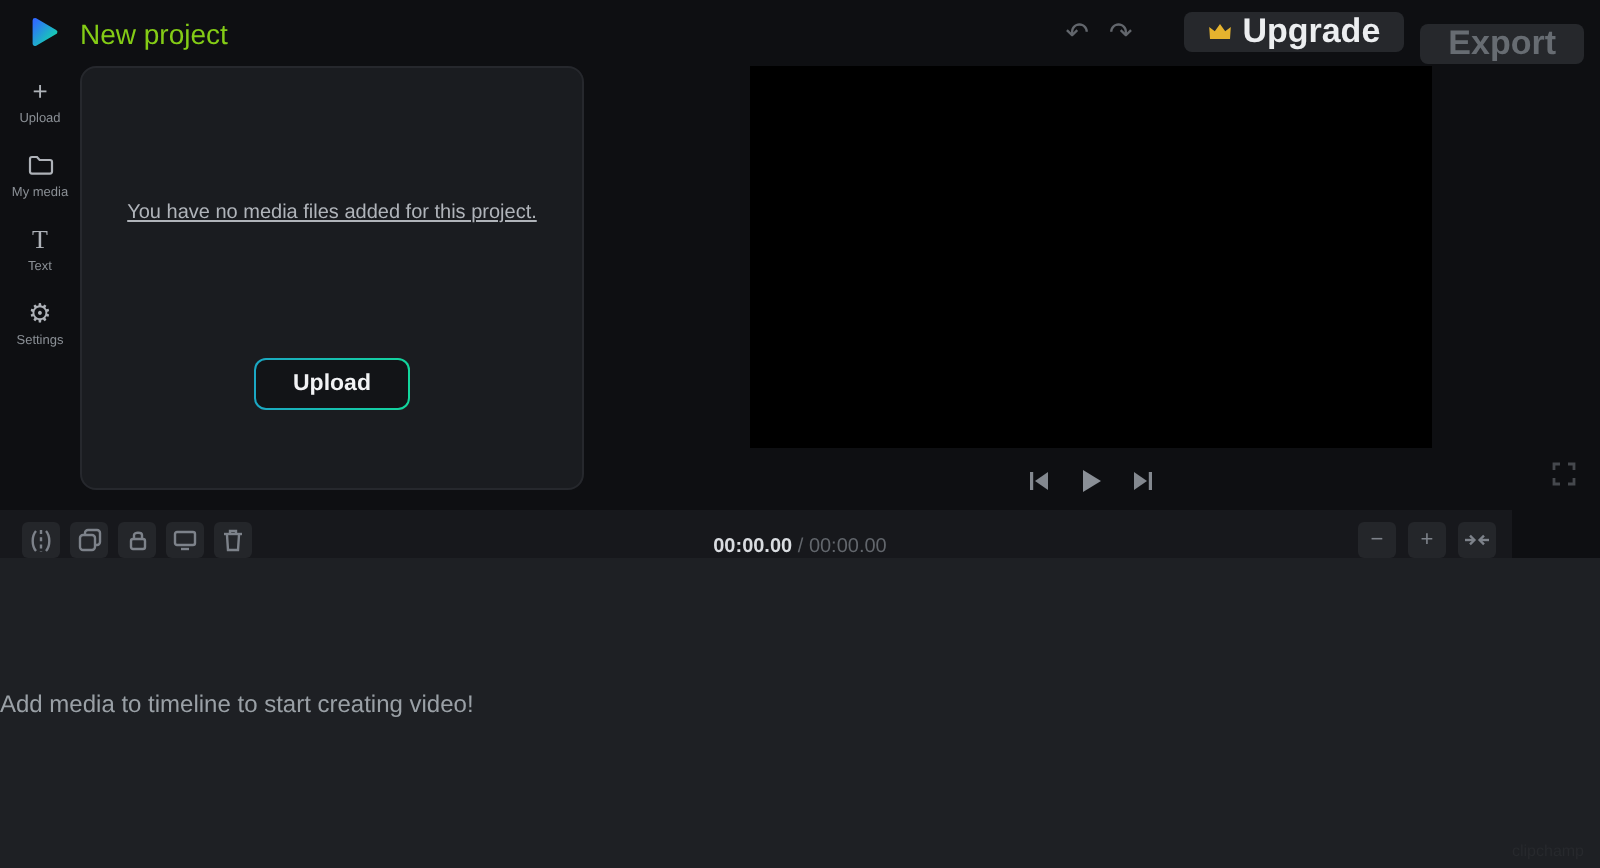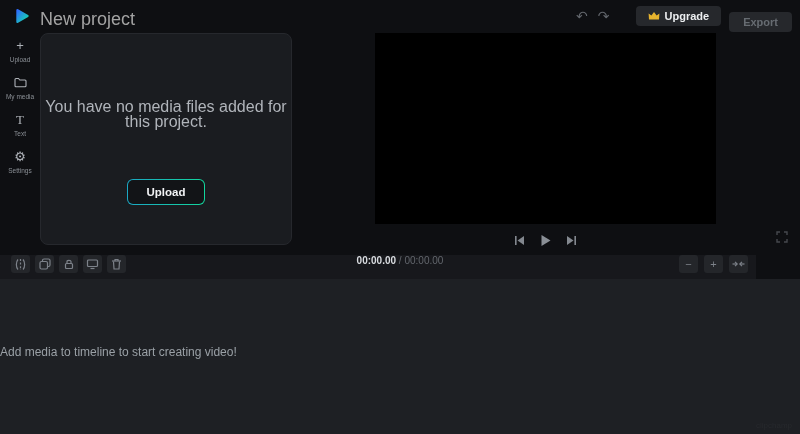--- a/index.html
+++ b/index.html
@@ -2,49 +2,49 @@
 <html><head>
 <meta charset="utf-8">
 <style>
   * { margin:0; padding:0; box-sizing:border-box; }
   html,body { width:800px; height:434px; background:#0e0f12; font-family:"Liberation Sans", sans-serif; overflow:hidden; }
   .app { position:relative; width:800px; height:434px; background:#0e0f12; }
 
   
   .header { position:absolute; top:0; left:0; width:800px; height:32px; background:#0e0f12; display:flex; align-items:center; }
   .logo { position:absolute; left:13px; top:7px; width:18px; height:18px; }
-  .title { position:absolute; left:40px; top:9px; font-size:18px; color:#a3a3a3; }
+  .title { position:absolute; left:40px; top:9px; font-size:14px; color:#84cc16; }
   .hdr-right { position:absolute; right:8px; top:0; height:32px; display:flex; align-items:center; gap:8px; }
   .undo-redo { display:flex; gap:10px; margin-right:18px; }
   .iconbtn { color:#62666c; font-size:14px; line-height:14px; cursor:pointer; background:none; border:none; }
-  .btn { height:20px; border:none; border-radius:4px; background:#26282c; color:#eceef0; font-size:11px; font-weight:bold; padding:0 12px; display:flex; align-items:center; gap:5px; cursor:pointer; }
+  .btn { height:20px; border:none; border-radius:4px; background:#26282c; color:#eceef0; font-size:17px; font-weight:bold; padding:0 12px; display:flex; align-items:center; gap:5px; cursor:pointer; }
   .btn.export { color:#676c72; padding:0 14px;margin-top:12px; }
   .crown { width:12px; height:10px; }
 
   
   .sidebar { position:absolute; left:0; top:32px; width:40px; height:223px; }
   .side-item { width:40px; height:37px; display:flex; flex-direction:column; align-items:center; justify-content:center; cursor:pointer; color:#9ba0a6; }
   .side-item .glyph { height:14px; display:flex; align-items:center; justify-content:center; font-size:13px; color:#aeb2b8; }
   .side-item .lbl { font-size:6.5px; color:#8b9096; margin-top:3px; }
   .glyph-serif { font-family:"Liberation Serif", serif; font-size:13px; }
 
   
   .media-panel { position:absolute; left:40px; top:33px; width:252px; height:212px; background:#1a1c20; border:1px solid #26282d; border-radius:8px; }
-  .empty-text { position:absolute; top:65px; left:0; width:100%; text-align:center; font-size:16px; line-height:15px; color:#b0b4ba; }
+  .empty-text { position:absolute; top:65px; left:0; width:100%; text-align:center; font-size:10px; line-height:15px; color:#b0b4ba;text-decoration:underline; }
   .upload-wrap { position:absolute; left:50%; top:145px; transform:translateX(-50%); padding:1px; border-radius:6px; background:linear-gradient(90deg,#1ba7c4,#12d69c); }
   .upload-btn { width:76px; height:24px; border:none; border-radius:5px; background:#121417; color:#f2f3f5; font-size:11.5px; font-weight:bold; cursor:pointer; }
 
   
   .preview-box { position:absolute; left:375px; top:33px; width:341px; height:191px; background:#000; }
   .transport { position:absolute; left:375px; top:230px; width:341px; height:20px; display:flex; align-items:center; justify-content:center; gap:14px; }
   .tbtn { background:none; border:none; cursor:pointer; display:flex; align-items:center; }
   .fullscreen { position:absolute; right:12px; top:231px; background:none; border:none; cursor:pointer; }
 
   
-  .tl-toolbar { position:absolute; left:0; top:255px; width:756px; height:24px; background:#17181c; display:flex; align-items:flex-start; }
+  .tl-toolbar { position:absolute; left:0; top:255px; width:756px; height:24px; background:#17181c; display:flex; align-items:flex-end; }
   .tool { width:19px; height:18px; background:#24262a; border:none; border-radius:3px; margin-left:5px; display:flex; align-items:center; justify-content:center; cursor:pointer; color:#7d828a; }
   .tool:first-child { margin-left:11px; }
   .timecode { position:absolute; left:0; width:800px; text-align:center; font-size:10px; color:#62666c; pointer-events:none; }
   .timecode .cur { color:#d9dce0; font-weight:bold; }
   .tl-right { position:absolute; right:8px; display:flex; gap:6px; }
   .tl-right .tool { margin-left:0; font-size:11px; }
 
   
   .tl-body { position:absolute; left:0; top:279px; width:800px; height:155px; background:#1e2024; }
   .tl-msg { position:absolute; top:66px; width:100%; font-size:12px; color:#9aa0a6; }

